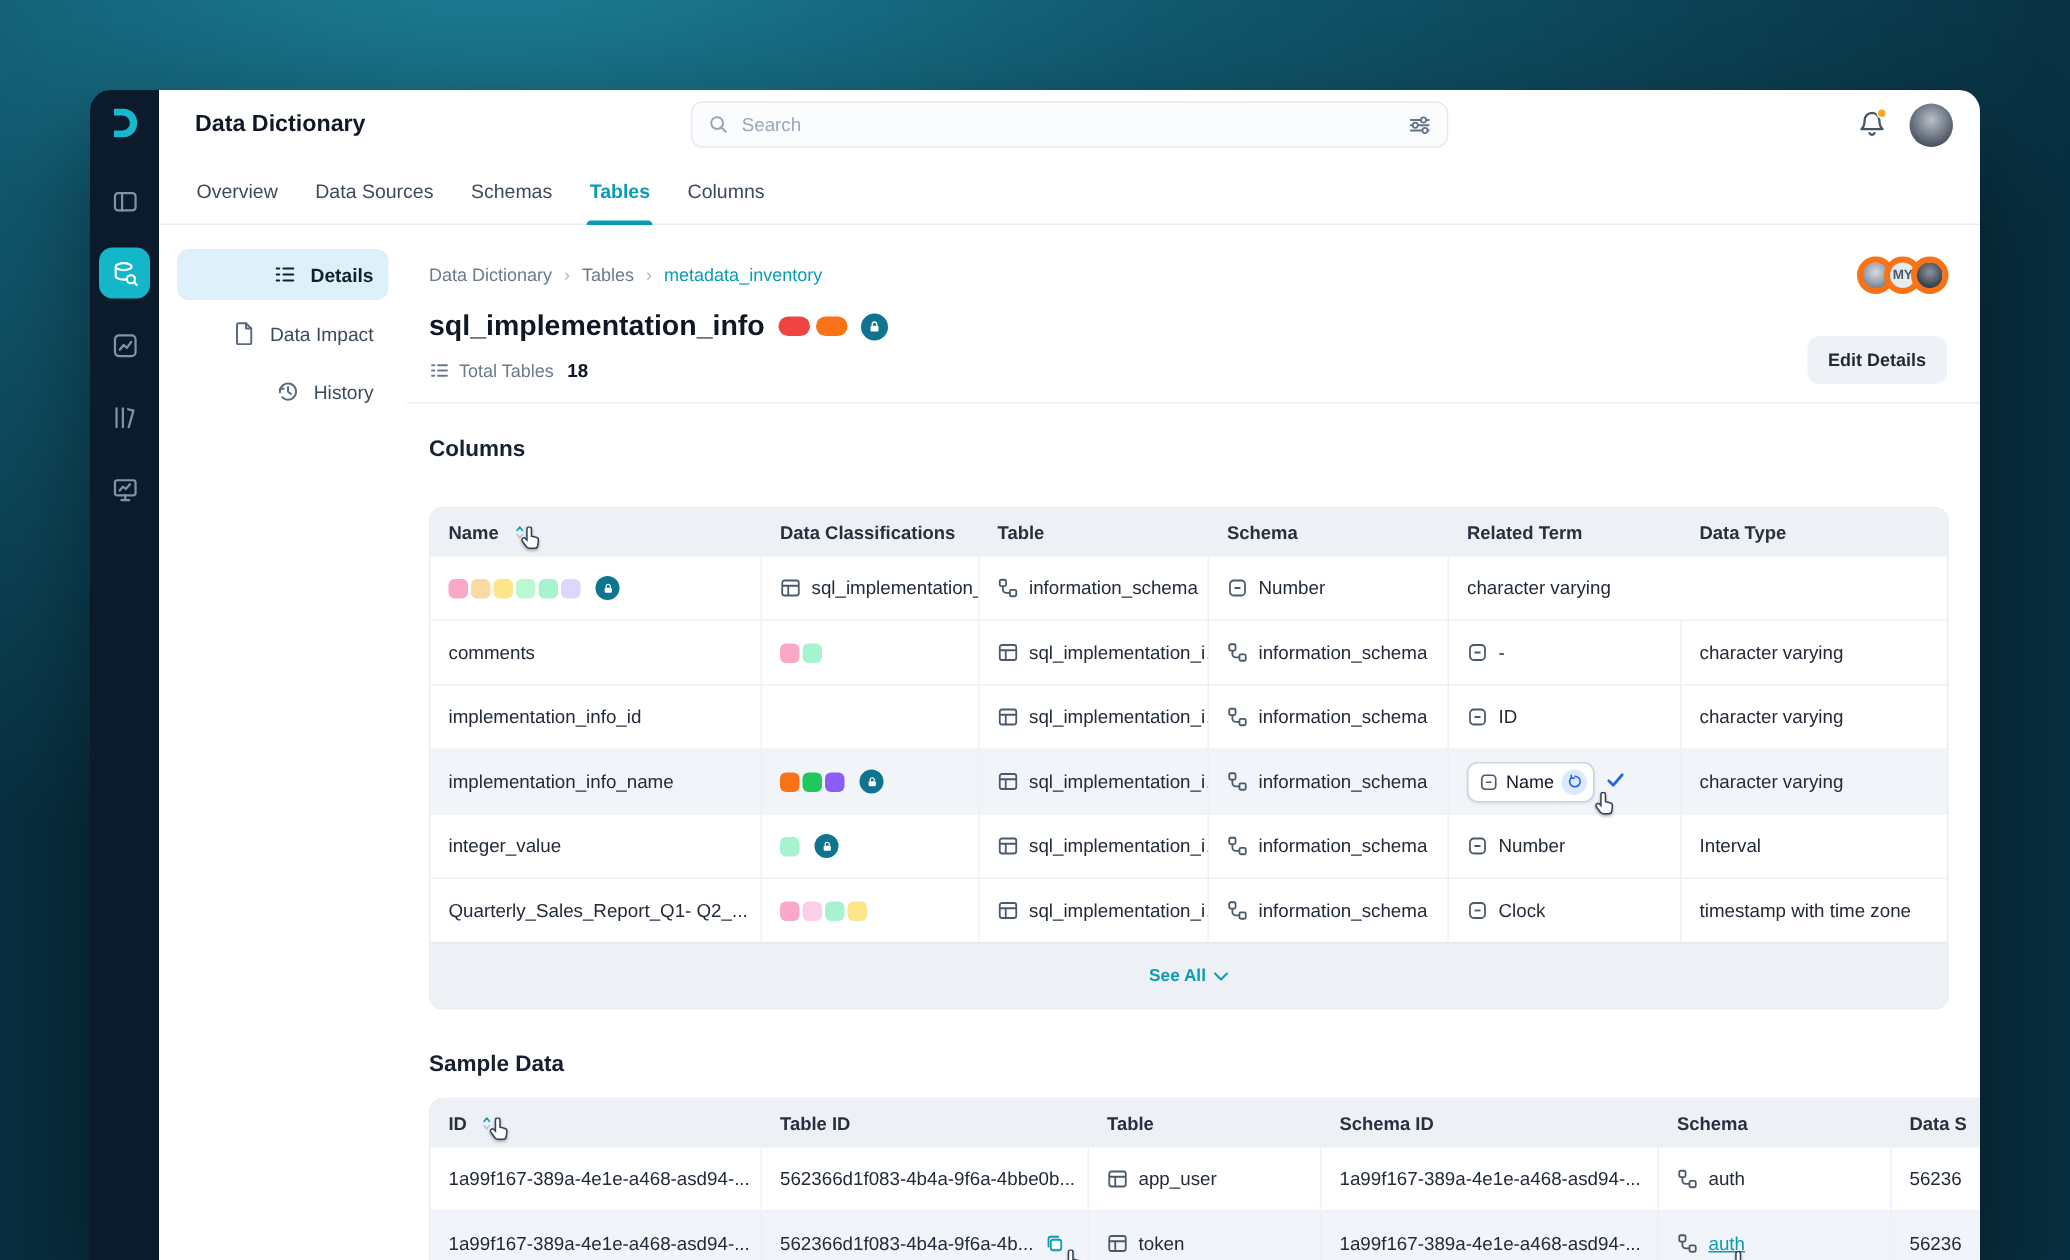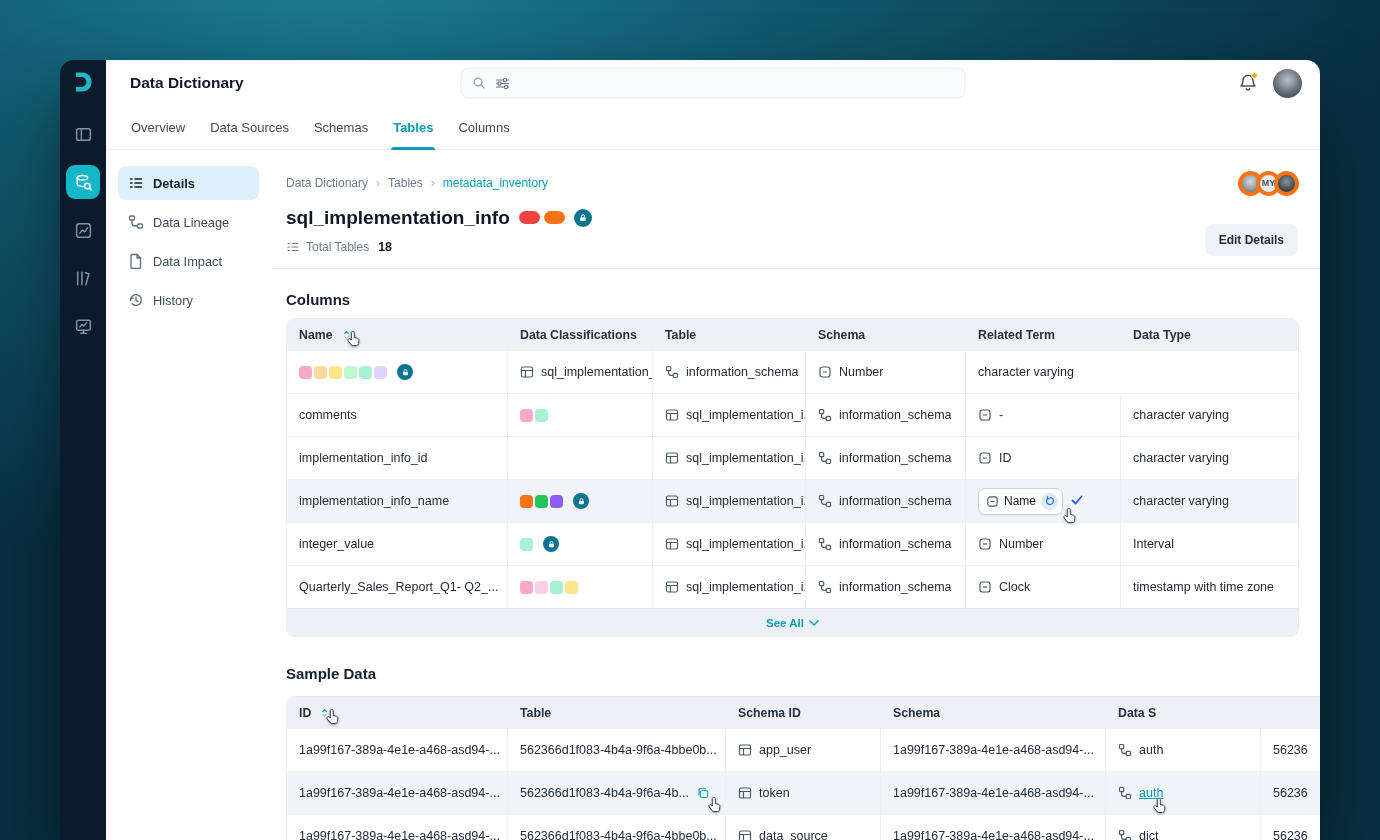--- a/index.html
+++ b/index.html
@@ -39,21 +39,21 @@
   .tabs { height:44px; flex:none; display:flex; gap:25px; padding:0 25px; border-bottom:1px solid #e9eef4; }
   .tab { position:relative; display:flex; align-items:center; font-size:13px; color:#3c4a5c; font-weight:500; }
   .tab.active { color:#0a9cb4; font-weight:700; }
   .tab.active::after { content:""; position:absolute; left:-2px; right:-2px; bottom:-1px; height:3px; background:#0a9cb4; border-radius:3px 3px 0 0; }
 
   .body-row { flex:1; min-height:0; display:flex; }
 
   
   .subnav { width:165px; flex:none; padding:16px 12px 0; }
   .nav-item { height:34px; border-radius:8px; display:flex; align-items:center; gap:9px; padding:0 10px;
-    font-size:12.8px; color:#3c4a5c; margin-bottom:5px; }
+    font-size:12.8px; color:#3c4a5c; margin-bottom:5px;justify-content:flex-end; }
   .nav-item svg { width:16px; height:16px; flex:none; }
   .nav-item.active { background:#def0fa; color:#13202e; font-weight:700; }
 
   
   .content { flex:1; min-width:0; padding:20px 0 0 15px; position:relative; overflow:hidden; }
   .bc-row { width:1013px; height:26px; display:flex; align-items:center; justify-content:space-between; }
   .breadcrumb { display:flex; align-items:center; gap:8px; font-size:12px; color:#6b7a8c; }
   .bc-sep::before { content:"›"; color:#aab6c2; }
   .bc-current { color:#0a9cb4; }
   .collab { display:flex; padding-left:7px; }
@@ -73,38 +73,38 @@
   .meta-row { margin-top:8px; height:16px; display:flex; align-items:center; gap:6px; font-size:12px; color:#6b7a8c; }
   .meta-val { color:#101826; font-weight:700; font-size:12.5px; margin-left:3px; }
   .edit-btn { position:absolute; right:22px; top:74px; background:#eef2f6; border:none; border-radius:8px;
     padding:9px 14px; font:700 12px "Liberation Sans",sans-serif; color:#1f2937; }
 
   .divider { height:1px; background:#e9eef4; margin:13px 0 0 -15px; width:1050px; }
   .section-title { margin-top:22px; font-size:15px; font-weight:700; color:#16202e; }
   .section-title.sample { margin-top:28px; }
 
   
-  .data-table { margin-top:10px; border:1px solid #e7ecf2; border-radius:9px; overflow:hidden; background:#fff; }
+  .data-table { margin-top:30px; border:1px solid #e7ecf2; border-radius:9px; overflow:hidden; background:#fff; }
   .columns-table { width:1013px; --cols:220px 145px 153px 160px 155px 180px; }
   .sample-clip { width:1035px; overflow:hidden; margin-top:14px; }
   .sample-table { margin-top:0; width:1120px; --cols:220px 218px 155px 225px 155px 147px; border-radius:9px 0 0 9px; }
   .trow { display:grid; grid-template-columns:var(--cols); position:relative; }
   .thead { background:#edf1f6; }
   .thead .cell { height:31px; font-weight:700; font-size:12.3px; color:#27303f; }
   .tbody-row { border-top:1px solid #edf1f5; }
   .tbody-row.hl { background:#f1f5f9; }
   .cell { display:flex; align-items:center; gap:7px; padding:0 12px; height:42px;
     font-size:12.5px; color:#222b38; white-space:nowrap; overflow:hidden; border-left:1px solid #edf1f5; }
   .cell:first-child { border-left:none; }
   .ic { flex:none; }
   .pill { width:13px; height:13px; border-radius:4px; flex:none; }
   .pills { display:flex; align-items:center; gap:2px; }
   .lockbadge { width:16px; height:16px; border-radius:50%; background:#0e7490; display:flex; align-items:center; justify-content:center; flex:none; margin-left:3px; }
   .lockbadge svg { width:9px; height:9px; }
-  .see-all { height:28px; background:#edf1f6; border-top:1px solid #e2e8f0; display:flex; align-items:center; justify-content:center; gap:5px; color:#0a9cb4; font-size:11.5px; font-weight:700; }
+  .see-all { height:44px; background:#edf1f6; border-top:1px solid #e2e8f0; display:flex; align-items:center; justify-content:center; gap:5px; color:#0a9cb4; font-size:11.5px; font-weight:700; }
   .sort-ic { margin-left:2px; }
 
   .term-input { height:27px; background:#fff; border:1px solid #c9d4e0; border-radius:7px;
     display:flex; align-items:center; gap:5px; padding:0 4px 0 7px; box-shadow:0 1px 2px rgba(15,23,42,.08); font-size:12px; color:#101826; }
   .ai-btn { width:17px; height:17px; border-radius:50%; background:#dbeafe; display:flex; align-items:center; justify-content:center; flex:none; }
   .ai-btn svg { width:10px; height:10px; }
   .check-icon svg { width:14px; height:14px; }
   .teal-link { color:#0a9cb4; text-decoration:underline; }
 
   .cursor { position:absolute; z-index:10; pointer-events:none; filter:drop-shadow(0 1px 1px rgba(0,0,0,.35)); }
@@ -160,20 +160,21 @@
 
     <div class="app-main">
 
       <header class="topbar">
         <div class="app-title">Data Dictionary</div>
         <div class="search-bar">
           <svg class="ic" width="15" height="15" viewBox="0 0 16 16">
               <circle cx="7" cy="7" r="4.2" fill="none" stroke="#94a3b8" stroke-width="1.4"></circle>
               <path d="M10.2 10.2l3 3" stroke="#94a3b8" stroke-width="1.4" stroke-linecap="round"></path>
             </svg>
+          <input class="search-input" placeholder="Search" style="">
           <svg class="ic" width="16" height="16" viewBox="0 0 16 16">
               <path d="M2 4.5h12M2 8h12M2 11.5h12" stroke="#64748b" stroke-width="1.2" stroke-linecap="round"></path>
               <circle cx="10.5" cy="4.5" r="1.7" fill="#fff" stroke="#64748b" stroke-width="1.2"></circle>
               <circle cx="5" cy="8" r="1.7" fill="#fff" stroke="#64748b" stroke-width="1.2"></circle>
               <circle cx="11.5" cy="11.5" r="1.7" fill="#fff" stroke="#64748b" stroke-width="1.2"></circle>
             </svg>
         </div>
         <div class="topbar-right">
           <div class="bell">
             <svg width="22" height="22" viewBox="0 0 20 20">
@@ -198,28 +199,20 @@
 
         <aside class="subnav">
           <div class="nav-item active">
             <svg viewBox="0 0 16 16" fill="none" stroke="#13202e" stroke-width="1.4" stroke-linecap="round">
                 <path d="M2.5 4h1.6M2.5 8h1.6M2.5 12h1.6"></path>
                 <path d="M7 4h6.5M7 8h6.5M7 12h6.5"></path>
               </svg>
             <span>Details</span>
           </div>
           <div class="nav-item">
-            <svg viewBox="0 0 16 16" fill="none" stroke="#5b6b7d" stroke-width="1.3" stroke-linecap="round">
-                <rect x="1.5" y="2" width="5" height="4" rx="1"></rect>
-                <rect x="9.5" y="10" width="5" height="4" rx="1"></rect>
-                <path d="M4 6v3c0 1.6 1.3 3 3 3h2.5"></path>
-              </svg>
-            <span>Data Lineage</span>
-          </div>
-          <div class="nav-item">
             <svg viewBox="0 0 16 16" fill="none" stroke="#5b6b7d" stroke-width="1.3" stroke-linecap="round" stroke-linejoin="round">
                 <path d="M4 1.5h5l3.5 3.5v9.5a1 1 0 0 1-1 1H4a1 1 0 0 1-1-1v-12a1 1 0 0 1 1-1z"></path>
                 <path d="M9 1.5V5h3.5"></path>
               </svg>
             <span>Data Impact</span>
           </div>
           <div class="nav-item">
             <svg viewBox="0 0 16 16" fill="none" stroke="#5b6b7d" stroke-width="1.3" stroke-linecap="round" stroke-linejoin="round">
                 <path d="M2.6 8a5.4 5.4 0 1 1 1.5 3.8"></path>
                 <path d="M2.6 8.6V6.1h2.5"></path>
@@ -572,20 +565,23 @@
                   <span>ID</span>
                   <svg class="sort-ic" width="9" height="12" viewBox="0 0 10 12">
                       <path d="M3 4.5L5 2l2 2.5" stroke="#0a9cb4" fill="none" stroke-width="1.2" stroke-linecap="round" stroke-linejoin="round"></path>
                       <path d="M3 7.5L5 10l2-2.5" stroke="#b9c4cf" fill="none" stroke-width="1.2" stroke-linecap="round" stroke-linejoin="round"></path>
                     </svg>
                   <svg class="cursor" style="left:38px;top:12px" width="15" height="17" viewBox="0 0 15 17">
                       <path d="M5.3 1.8c0-.9.7-1.6 1.5-1.6s1.5.7 1.5 1.6v4.7l3 .7c1 .2 1.7 1.1 1.6 2.1l-.4 3.3c-.1 1.1-1 1.9-2.1 1.9H7.1c-.8 0-1.6-.4-2.1-1L2.3 10c-.5-.6-.5-1.6.2-2.1.6-.5 1.5-.4 2 .2l.8.9z" fill="#fff" stroke="#334155" stroke-width="1"></path>
                     </svg>
                 </div>
                 <div class="cell">
+                    <span>Table ID</span>
+                  </div>
+                <div class="cell">
                     <span>Table</span>
                   </div>
                 <div class="cell">
                     <span>Schema ID</span>
                   </div>
                 <div class="cell">
                     <span>Schema</span>
                   </div>
                 <div class="cell">
                     <span>Data S</span>

